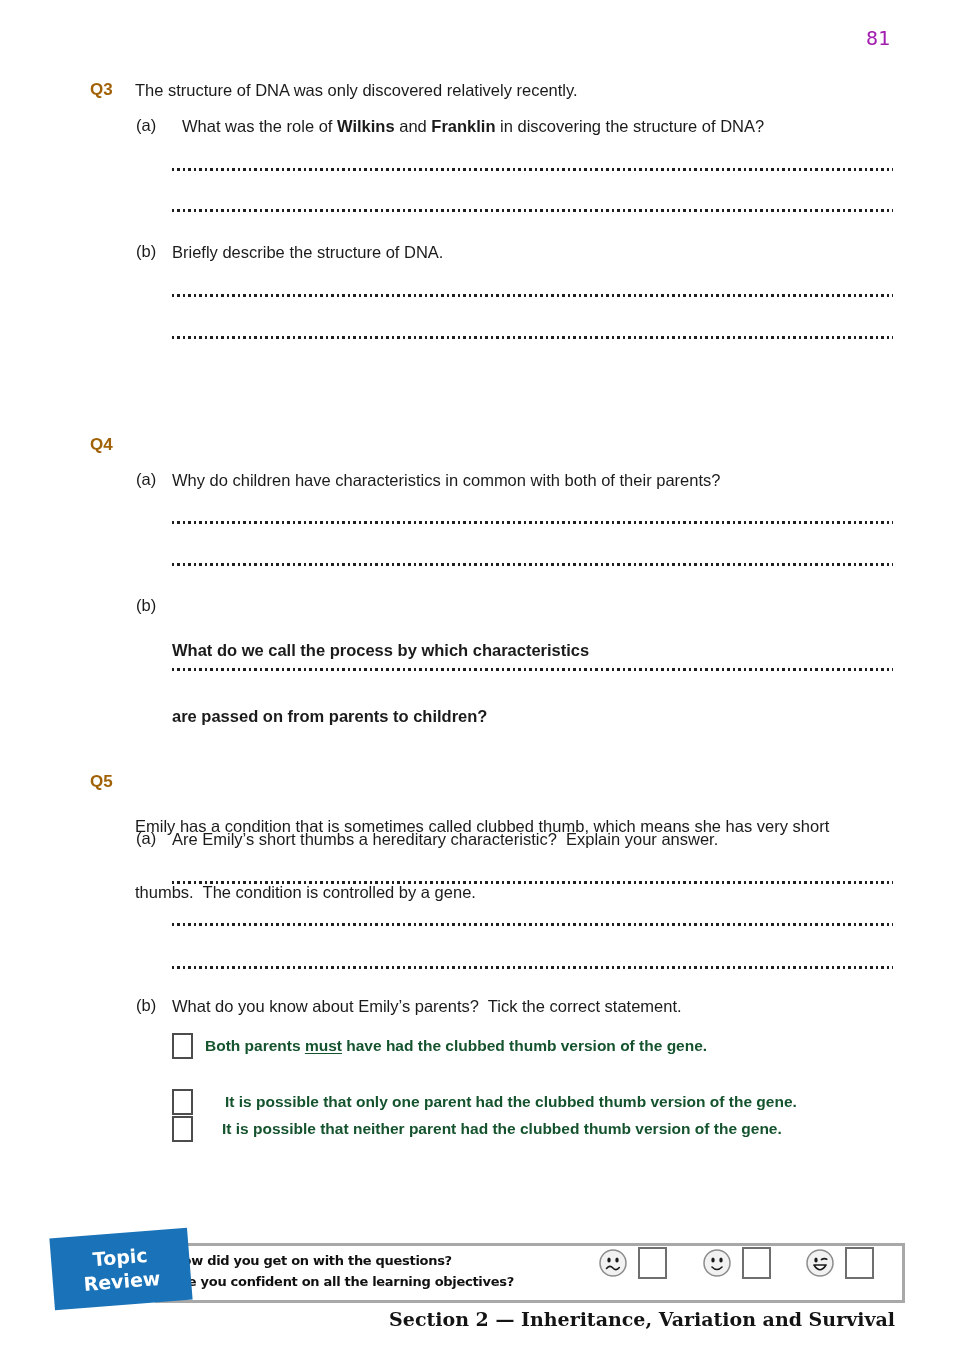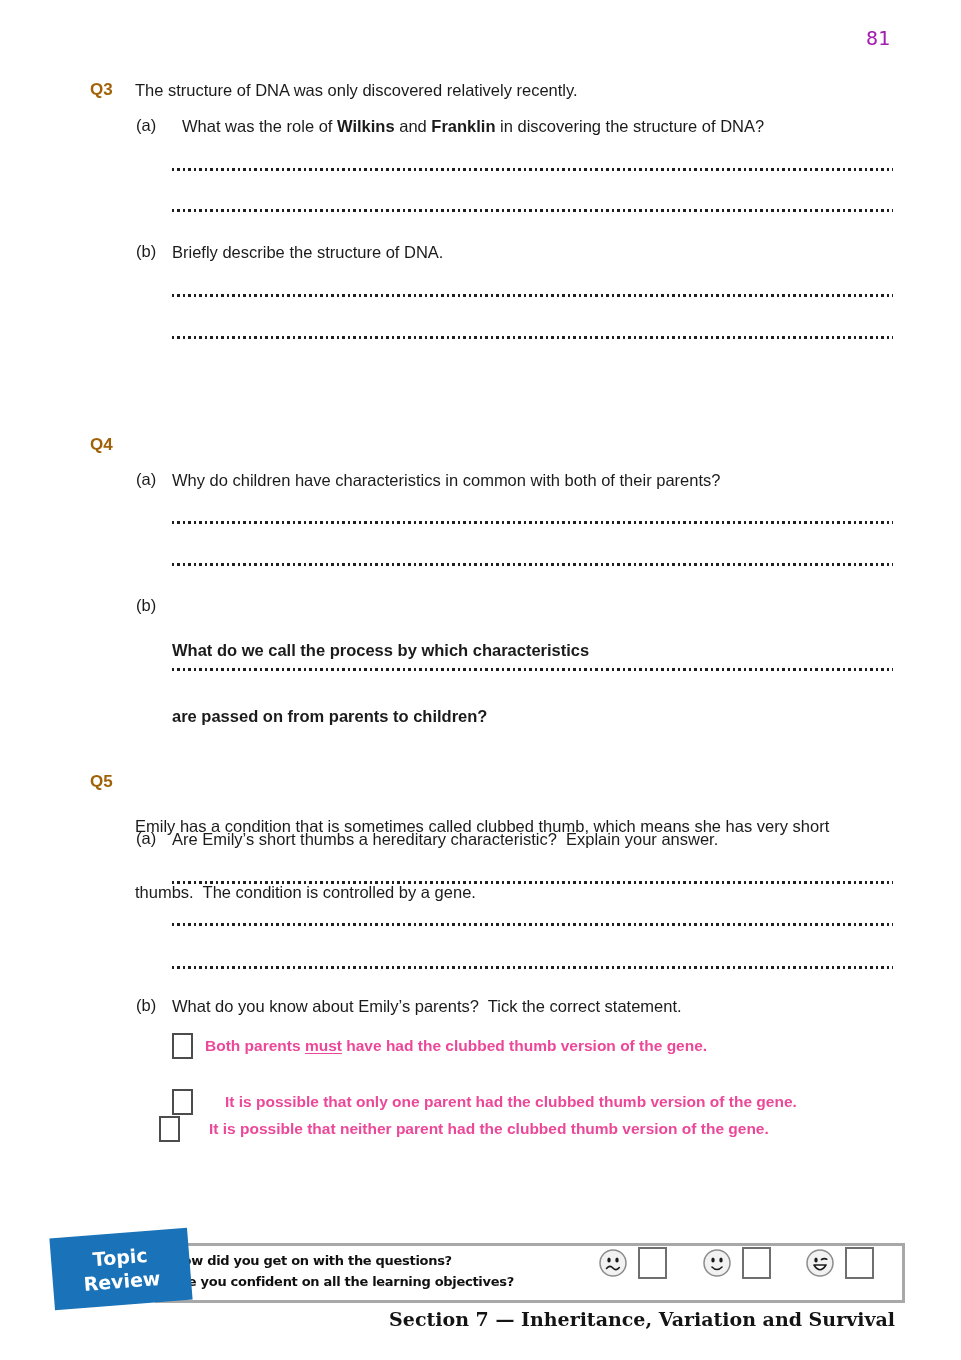--- a/index.html
+++ b/index.html
@@ -6,21 +6,21 @@
   .page{position:relative;width:961px;height:1360px;background:#ffffff;
         font-family:"Liberation Sans",sans-serif;color:#1b1b1b;overflow:hidden;}
   .abs{position:absolute;}
   .pagenum{left:866px;top:26px;font-family:"DejaVu Sans Mono",monospace;font-size:20px;color:#a21caf;}
   .qnum{font-weight:700;font-size:17px;color:#a16207;}
   .qtext{font-size:16.5px;line-height:22px;white-space:pre-wrap;}
   .plabel{font-size:16.5px;}
   .dotline{height:3px;background-image:repeating-linear-gradient(to right,#1f1f1f 0 2.4px,transparent 2.4px 5.5px);}
   .optrow{display:flex;align-items:center;gap:12px;}
   .optbox{width:21px;height:26px;border:2px solid #4c4c4c;background:#fff;box-sizing:border-box;flex:none;}
-  .optlabel{font-weight:700;font-size:15.5px;white-space:pre-wrap;color:#ec4899;}
+  .optlabel{font-weight:700;font-size:15.5px;white-space:pre-wrap;color:#14532d;}
   .optlabel u{text-underline-offset:2px;}
   b{font-weight:700;}
   
   .review-box{left:155px;top:1243px;width:750px;height:60px;border:3px solid #a8a8a8;
               box-sizing:border-box;background:#fff;}
   .badge{left:52px;top:1233px;width:138px;height:72px;transform:rotate(-4.5deg);
          background:#1a73b8;color:#fff;display:flex;flex-direction:column;align-items:center;
          justify-content:center;font-family:"DejaVu Sans",sans-serif;font-weight:700;
          font-size:19px;line-height:24px;z-index:2;}
   .review-q{left:172px;top:1250px;font-family:"DejaVu Sans",sans-serif;font-weight:700;
@@ -88,21 +88,21 @@
   <div class="abs optrow" style="left:172px;top:1033px;">
     <div class="optbox"></div>
     <div class="optlabel"><span>Both parents </span><u>must</u><span> have had the clubbed thumb version of the gene.</span></div>
   </div>
 
   <div class="abs optrow" style="left:172px;top:1089px;gap:32px;">
     <div class="optbox"></div>
     <div class="optlabel">It is possible that only one parent had the clubbed thumb version of the gene.</div>
   </div>
 
-  <div class="abs optrow" style="left:159px;top:1116px;gap:29px;">
+  <div class="abs optrow" style="left:172px;top:1116px;gap:29px;">
     <div class="optbox"></div>
     <div class="optlabel">It is possible that neither parent had the clubbed thumb version of the gene.</div>
   </div>
 
   <div class="abs review-box"></div>
 
   <div class="abs badge" style="background: rgb(26, 115, 184);">
     <div>Topic</div>
     <div>Review</div>
   </div>
@@ -135,15 +135,15 @@
   <div class="abs smiley-group sg3">
     <svg width="30" height="30" viewBox="0 0 30 30">
       <circle cx="15" cy="15" r="13" fill="#f2f2f2" stroke="#8d8d8d" stroke-width="1.5"></circle>
       <ellipse cx="11" cy="12" rx="1.7" ry="2.6" fill="#1b1b1b"></ellipse>
       <path d="M16.5 11.5 q2.8 -1.8 5.2 -0.3" fill="none" stroke="#1b1b1b" stroke-width="1.7" stroke-linecap="round"></path>
       <path d="M9 17 q6 9.5 12 0 z" fill="#ffffff" stroke="#1b1b1b" stroke-width="1.7" stroke-linejoin="round"></path>
     </svg>
     <div class="rate-box"></div>
   </div>
 
-  <div class="abs section-footer">Section 7 — Inheritance, Variation and Survival</div>
+  <div class="abs section-footer">Section 2 — Inheritance, Variation and Survival</div>
 
 </div>
 
 </body></html>

